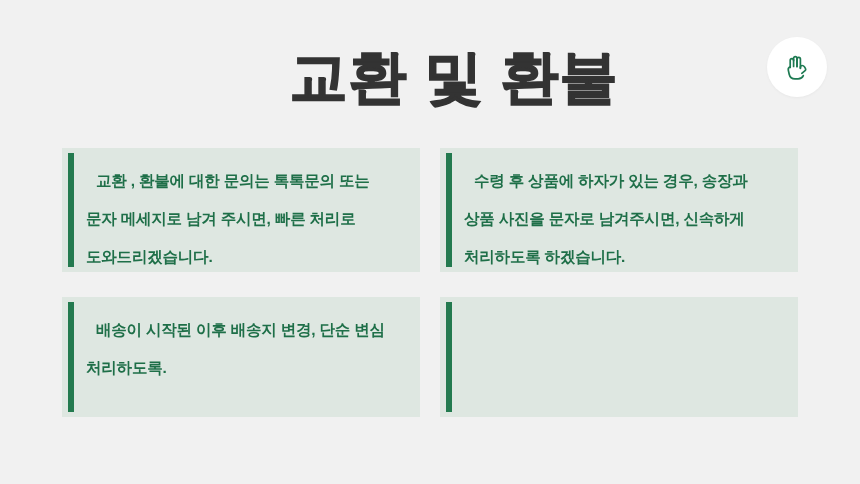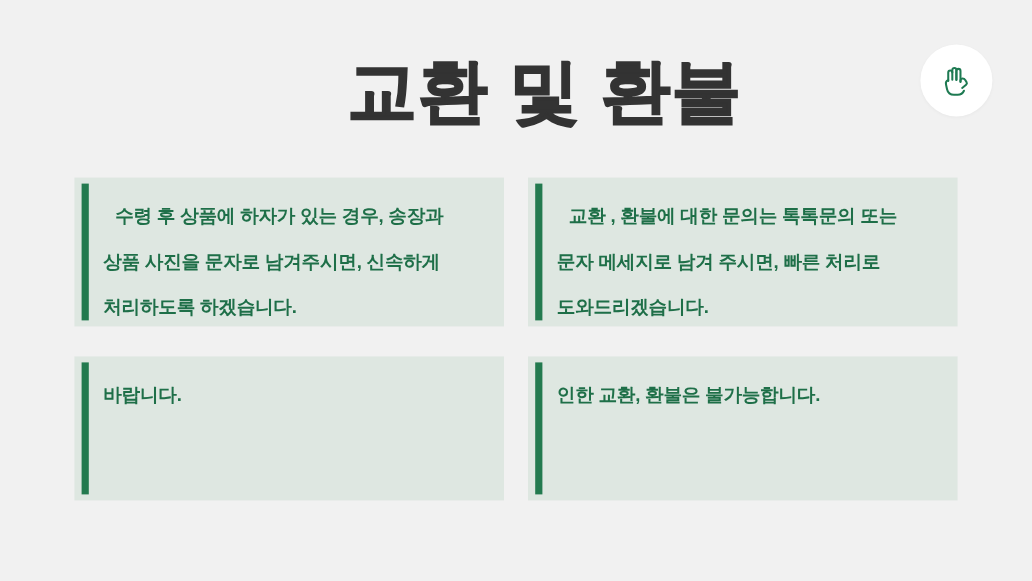--- a/index.html
+++ b/index.html
@@ -127,43 +127,43 @@
         <path d="M6.2 13.8c-1.4.5-2.2 1.9-1.9 3.4l.9 4.1c.6 2.7 3 4.6 5.8 4.6h3.1c2.3 0 4.3-1.3 5.2-3.3"></path>
       </svg>
     </span>
   </div>
 
   <div class="cards">
 
     <div class="card">
       <span class="accent"></span>
       <div class="card-body">
+        <span class="card-line indent">교환 , 환불에 대한 문의는 톡톡문의 또는</span>
+        <span class="card-line">문자 메세지로 남겨 주시면, 빠른 처리로</span>
+        <span class="card-line">도와드리겠습니다.</span>
+      </div>
+    </div>
+
+    <div class="card">
+      <span class="accent"></span>
+      <div class="card-body">
         <span class="card-line indent">수령 후 상품에 하자가 있는 경우, 송장과</span>
         <span class="card-line">상품 사진을 문자로 남겨주시면, 신속하게</span>
         <span class="card-line">처리하도록 하겠습니다.</span>
       </div>
     </div>
 
     <div class="card">
       <span class="accent"></span>
       <div class="card-body">
-        <span class="card-line indent">교환 , 환불에 대한 문의는 톡톡문의 또는</span>
-        <span class="card-line">문자 메세지로 남겨 주시면, 빠른 처리로</span>
-        <span class="card-line">도와드리겠습니다.</span>
+        <span class="card-line indent">배송이 시작된 이후 배송지 변경, 단순 변심</span>
+        <span class="card-line">처리하도록.</span>
       </div>
     </div>
 
     <div class="card">
       <span class="accent"></span>
       <div class="card-body">
-        <span class="card-line">바랍니다.</span>
-      </div>
-    </div>
-
-    <div class="card">
-      <span class="accent"></span>
-      <div class="card-body">
-        <span class="card-line">인한 교환, 환불은 불가능합니다.</span>
       </div>
     </div>
 
   </div>
 </div>
 
 </body></html>

